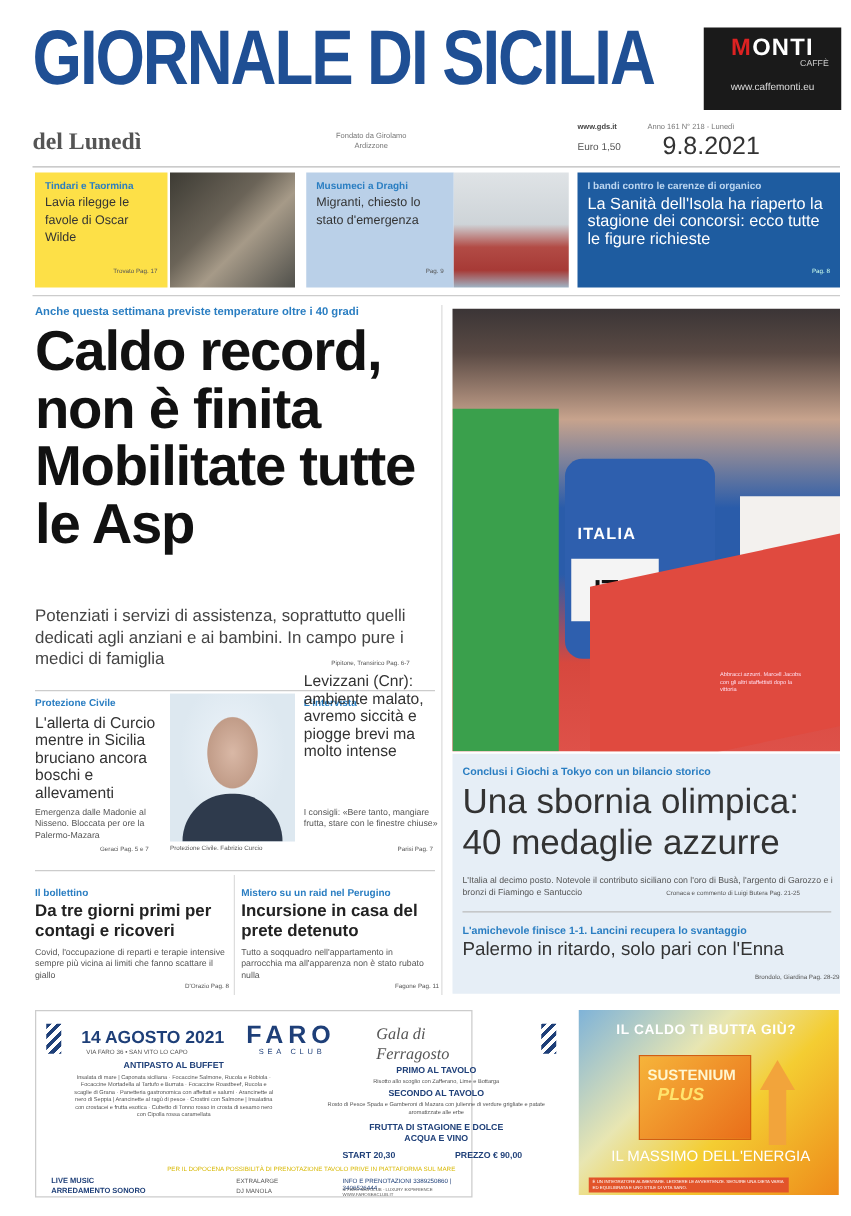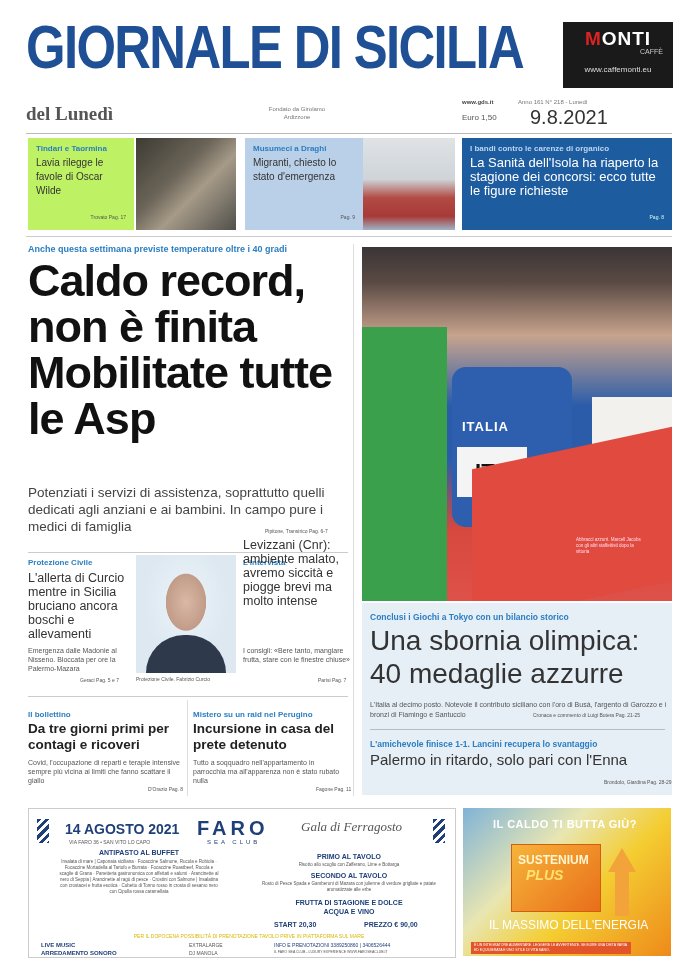--- a/index.html
+++ b/index.html
@@ -19,21 +19,21 @@
   .price { left: 462px; top: 113px; font-size: 8px; color: #555; }
   .issue { left: 518px; top: 99px; font-size: 6px; color: #777; }
   .date { left: 530px; top: 106px; font-size: 20px; color: #333; }
   .rule-top { left: 26px; top: 133px; width: 646px; height: 1px; background: #bbb; }
 
   
   .teaser { top: 138px; height: 92px; padding: 6px 8px; }
   .teaser .kicker { font-size: 8px; font-weight: 700; color: #2a7ec2; margin-bottom: 3px; }
   .teaser .head { font-size: 10px; line-height: 14px; color: #333; }
   .teaser .pg { position: absolute; right: 8px; bottom: 10px; font-size: 5px; color: #555; }
-  .t1 { left: 28px; width: 106px; background: #bef264; }
+  .t1 { left: 28px; width: 106px; background: #fde047; }
   .t1-photo { left: 136px; top: 138px; width: 100px; height: 92px; background: linear-gradient(135deg,#3d3b34 0%,#6b6458 40%,#a69a88 60%,#50504b 100%); }
   .t2 { left: 245px; width: 118px; background: #bad0e8; }
   .t2-photo { left: 363px; top: 138px; width: 92px; height: 92px; background: linear-gradient(180deg,#dfe3e6 0%,#ced4d8 45%,#b24b45 65%,#a73a36 85%,#9fb3c4 100%); }
   .t3 { left: 462px; width: 210px; background: #1e5ca0; }
   .t3 .kicker { color: #bcd6f0; font-weight: 700; }
   .t3 .head { color: #fff; font-size: 13px; }
   .t3 .pg { color: #cfe; }
   .rule-mid { left: 26px; top: 236px; width: 646px; height: 1px; background: #ccc; }
 
   
@@ -83,21 +83,21 @@
   .oly-kicker { left: 370px; top: 612px; font-size: 8.5px; font-weight: 700; color: #2a7ec2; }
   .oly-head { left: 370px; top: 624px; width: 305px; font-size: 28px; line-height: 33px; color: #333; }
   .oly-body { left: 370px; top: 700px; width: 300px; font-size: 7px; line-height: 10px; color: #555; }
   .oly-by { left: 533px; top: 712px; font-size: 5px; color: #555; }
   .oly-rule { left: 370px; top: 729px; width: 295px; height: 1px; background: #bbb; }
   .pal-kicker { left: 370px; top: 739px; font-size: 8.5px; font-weight: 700; color: #2a7ec2; }
   .pal-head { left: 370px; top: 751px; width: 305px; font-size: 15px; line-height: 18px; color: #333; }
   .pal-by { left: 604px; top: 779px; font-size: 5px; color: #555; }
 
   
-  .faro-ad { left: 28px; top: 808px; width: 428px; height: 150px; border: 1px solid #ccc; background: #fff; }
+  .faro-ad { left: 28px; top: 808px; width: 350px; height: 150px; border: 1px solid #ccc; background: #fff; }
   .faro-ad .date { position:absolute; left:36px; top:12px; font-size:14px; font-weight:700; color:#1e3f78; }
   .faro-ad .addr { position:absolute; left:40px; top:30px; font-size:5px; color:#555; }
   .faro-ad .logo { position:absolute; left:168px; top:8px; font-size:20px; font-weight:700; color:#1e3f78; letter-spacing:4px; }
   .faro-ad .club { position:absolute; left:178px; top:30px; font-size:6px; color:#1e3f78; letter-spacing:3px; }
   .faro-ad .script { position:absolute; left:272px; top:10px; font-family:"Liberation Serif", serif; font-style:italic; font-size:13px; color:#555; }
   .faro-ad .lh { position:absolute; top:10px; width:12px; height:24px; background: repeating-linear-gradient(135deg,#1e3f78 0 3px,#fff 3px 6px); }
   .faro-ad .sec-title { position:absolute; font-size:7px; font-weight:700; color:#1e3f78; text-align:center; }
   .faro-ad .sec-text { position:absolute; font-size:4.5px; line-height:6px; color:#555; text-align:center; }
   .faro-ad .yellow { position:absolute; left:40px; top:124px; width:360px; font-size:5px; color:#d8b800; text-align:center; }
   .faro-ad .foot { position:absolute; font-size:6px; font-weight:700; color:#1e3f78; }

